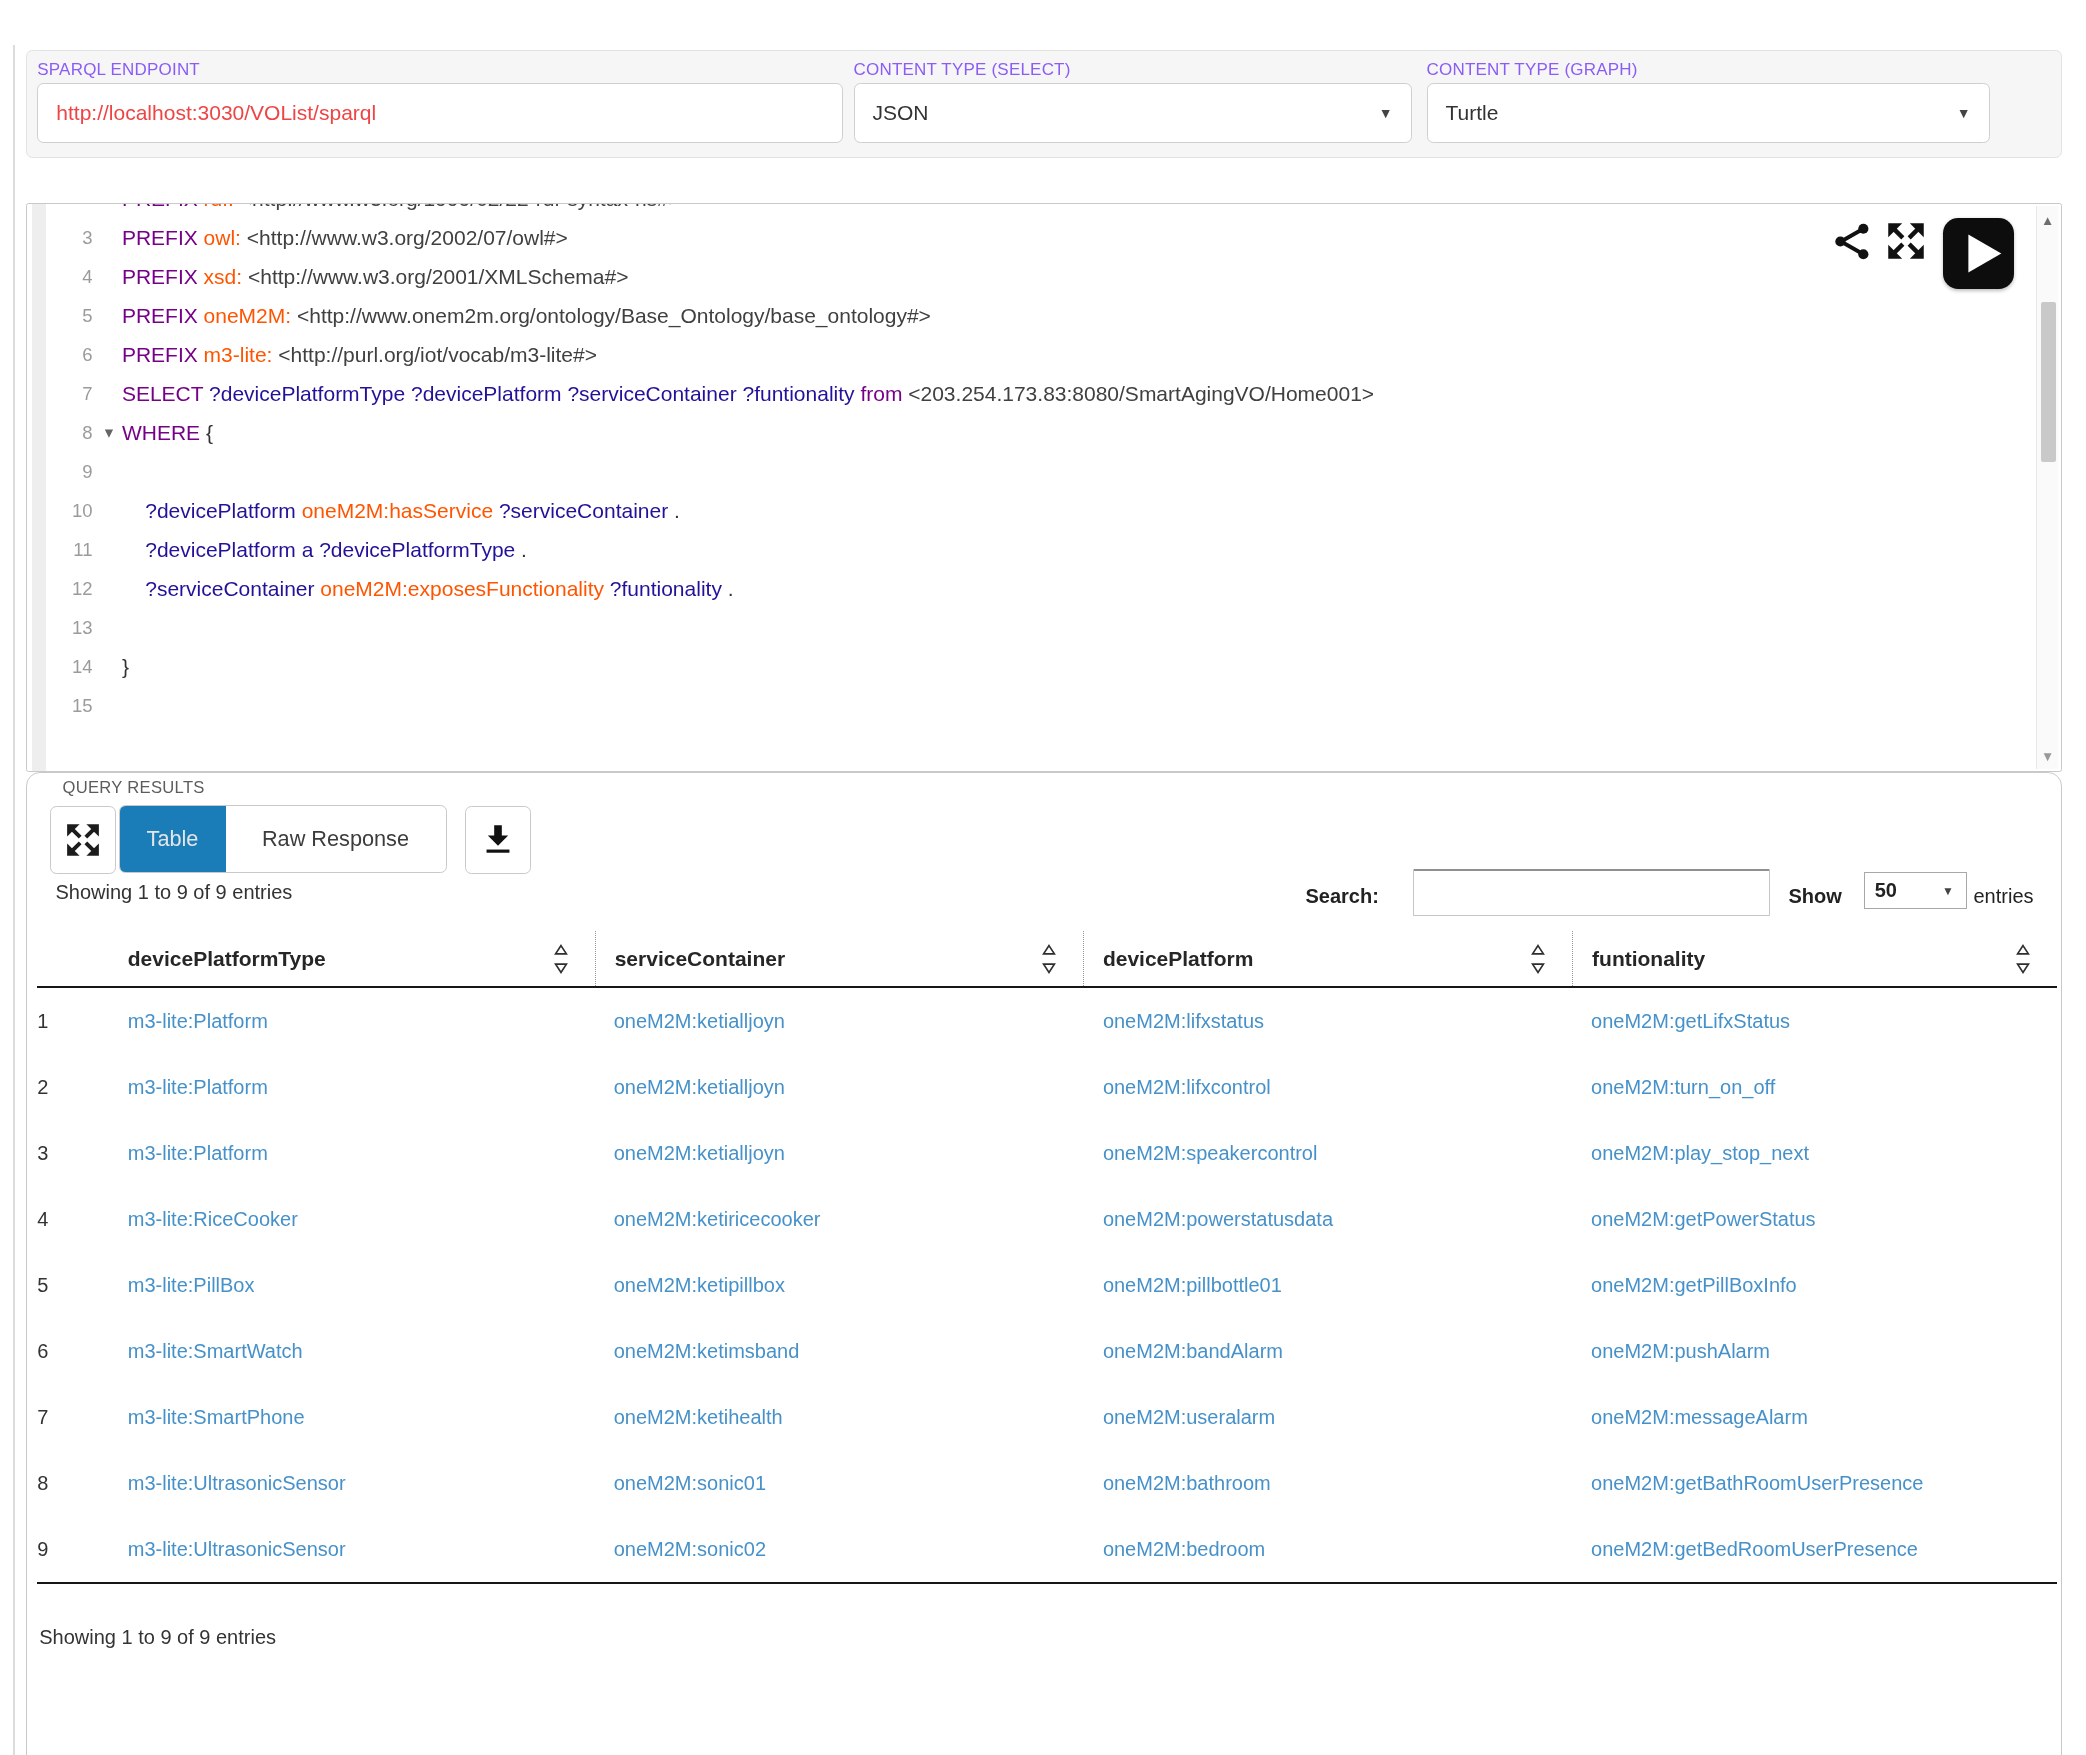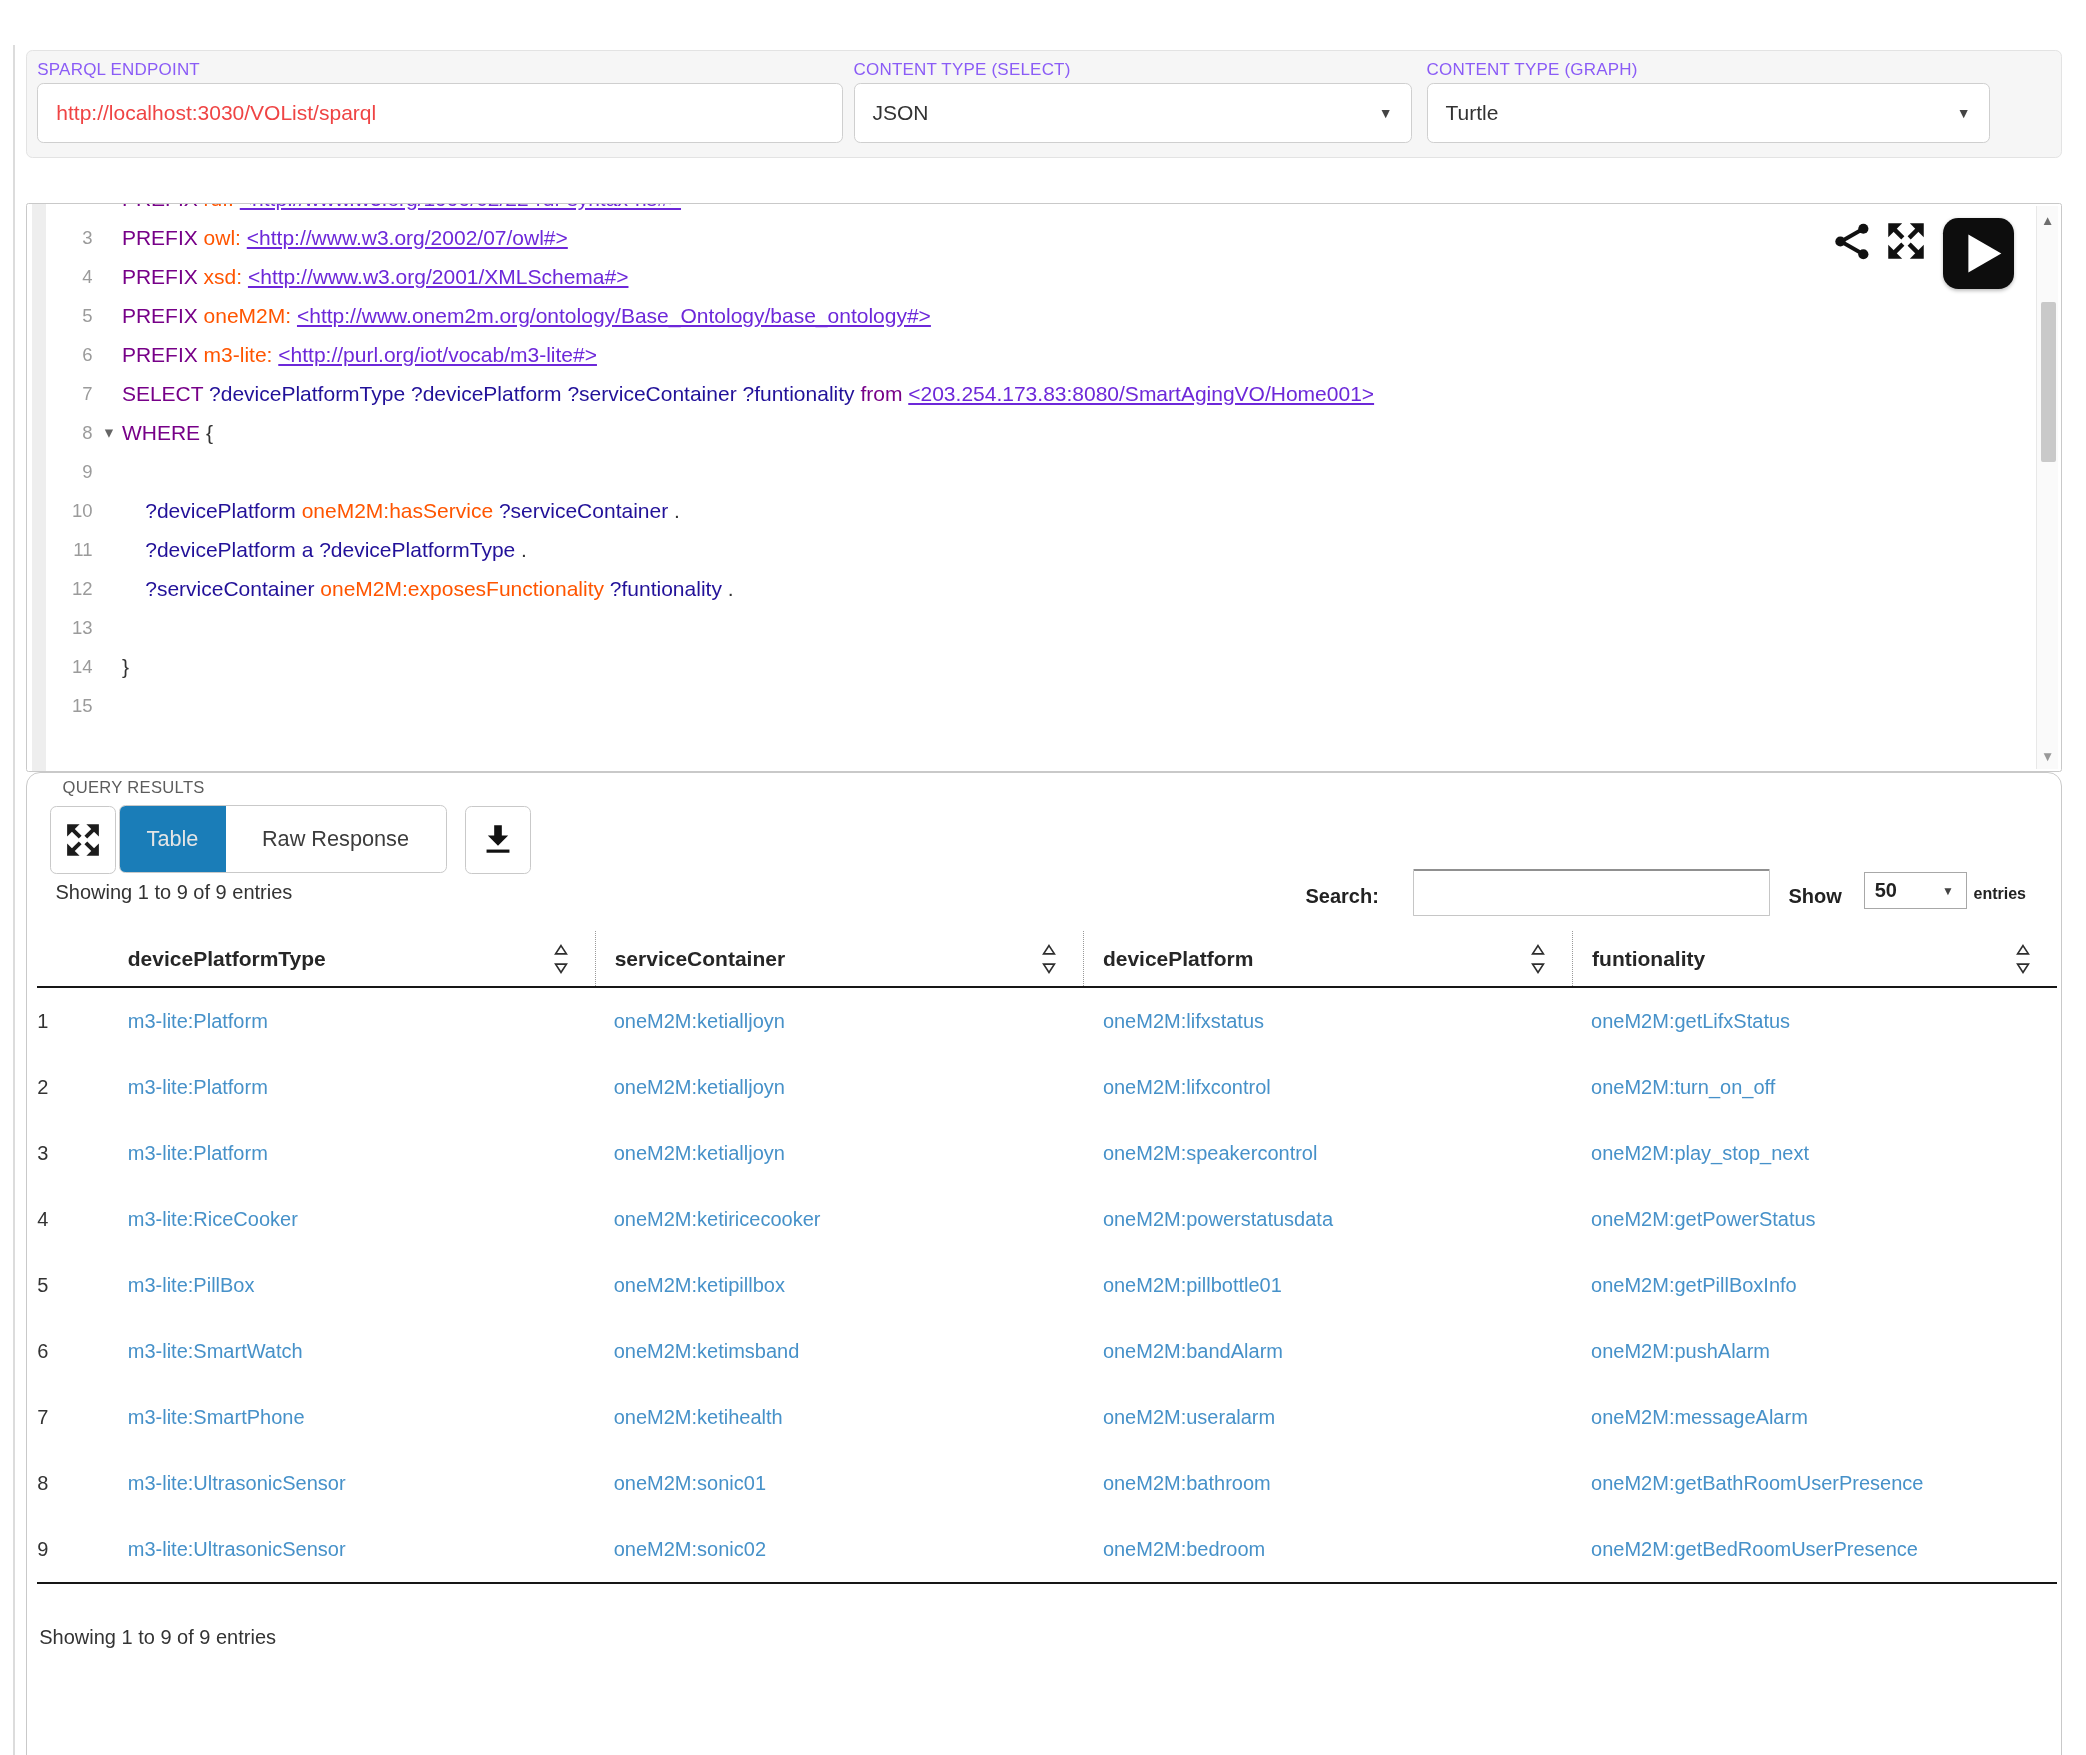--- a/index.html
+++ b/index.html
@@ -32,21 +32,21 @@
   .gutter-strip { position:absolute; left:5.1px; top:0; bottom:0; width:14px; background:#eeeeee; }
   .code-lines { position:absolute; left:0; top:0; right:27px; }
   .cm-line { display:flex; height:39px; line-height:39px; font-size:21px; white-space:pre; }
   .cm-line.partial { margin-top:-25.5px; }
   .gutter-cell { flex:none; width:89px; text-align:right; padding-right:23px;
     color:#9b9b9b; font-size:18.5px; position:relative; }
   .fold-arrow { position:absolute; right:2.5px; top:0; font-size:16.6px; color:#666; cursor:pointer; }
   .code-cell { margin-left:6.4px; }
   .tk-kw  { color:#770088; }
   .tk-pfx { color:#ff5500; }
-  .tk-iri { color:#6d28d9;text-decoration:underline; }
+  .tk-iri { color:#404040; }
   .tk-var { color:#221199; }
   .tk-pun { color:#333333; }
   .tk-pln { color:#333333; }
   .ed-icon { position:absolute; cursor:pointer; }
   .run-btn { position:absolute; left:1916px; top:14px; width:71px; height:71px; background:#0d0d0d;
     border-radius:15.3px; display:flex; align-items:center; justify-content:center;
     box-shadow:0 1.9px 3.8px rgba(0,0,0,.25); cursor:pointer; }
   .ed-scrollbar { position:absolute; right:2.5px; top:1.9px; bottom:1.9px; width:21.7px;
     background:#fafafa; border-left:0.6px solid #e8e8e8; }
   .scroll-arrow { position:absolute; left:0; width:100%; text-align:center; font-size:13.4px; color:#6e6e6e; cursor:pointer; }
@@ -67,21 +67,21 @@
   .showing-top { position:absolute; left:29px; top:108px; font-size:20px; color:#333; }
   .search-label { position:absolute; left:1279px; top:112px; font-size:20px; font-weight:bold; color:#222; }
   .search-input { position:absolute; left:1386px; top:96px; width:357px; height:47px; background:#fff;
     border:1.3px solid #c6c6c6; border-top:2.5px solid #909090; border-radius:1.3px;
     font-size:20px; padding:0 10.2px; outline:none; font-family:"Liberation Sans",sans-serif; }
   .show-label { position:absolute; left:1762px; top:112px; font-size:20px; font-weight:bold; color:#222; }
   .len-select { position:absolute; left:1837px; top:99px; width:103px; height:37px; background:#fff;
     border:1.3px solid #a8a8a8; font-size:20px; font-weight:600; color:#222;
     display:flex; align-items:center; padding-left:10.2px; cursor:pointer; }
   .len-select .caret { right:11.5px; font-size:12px; }
-  .entries-label { position:absolute; left:1947px; top:112px; font-size:16px; font-weight:bold; color:#222; }
+  .entries-label { position:absolute; left:1947px; top:112px; font-size:20px; font-weight:normal; color:#222; }
 
   .rtable { position:absolute; left:10.8px; top:158px; width:2020px; }
   .thead { display:flex; height:57px; border-bottom:2.5px solid #161616; }
   .th { position:relative; display:flex; align-items:center; font-size:21px; font-weight:bold; color:#262626; cursor:pointer; }
   .th .sorticon { position:absolute; right:27px; top:50%; transform:translateY(-50%); }
   .th.dotted { border-left:1.3px dotted #999; }
   .col-num { width:66px; }
   .col-1 { width:474px; padding-left:1.3px;margin-left:24px; }
   .col-2 { width:495px; padding-left:19px; }
   .col-3 { width:494px; padding-left:19px; }

